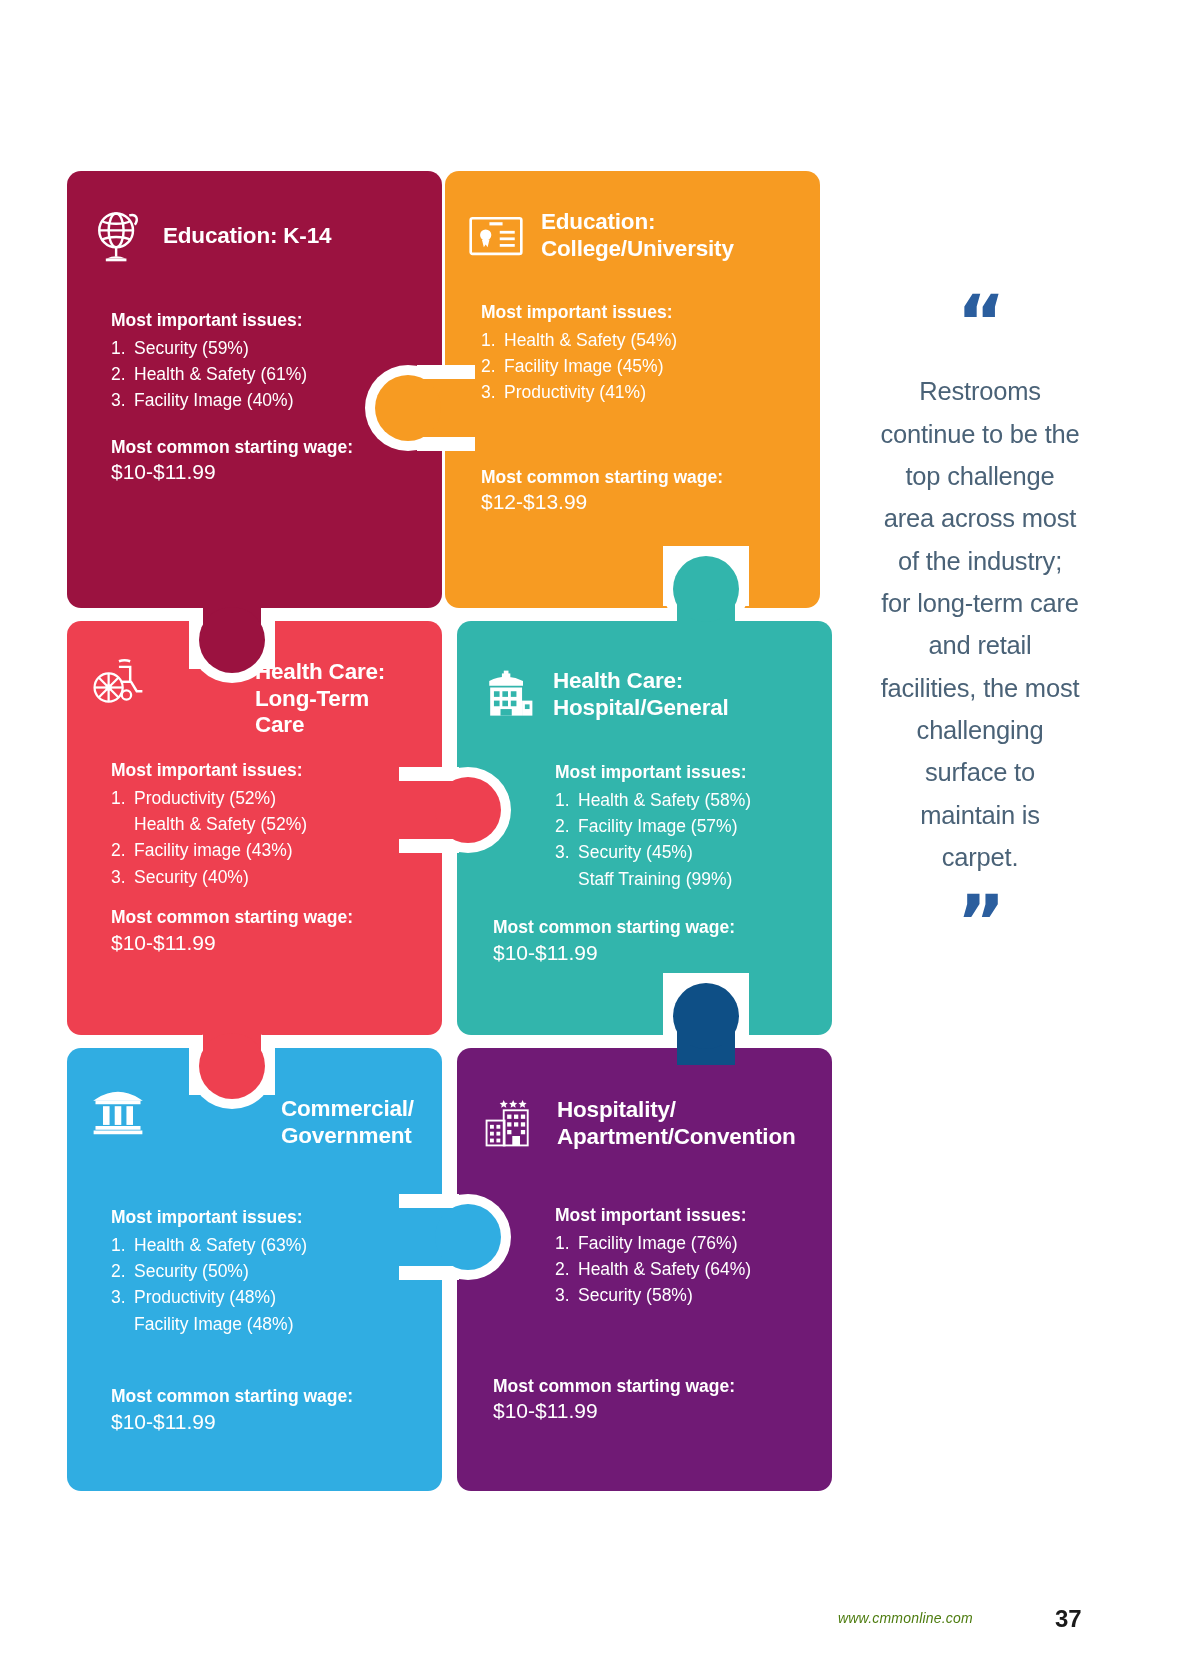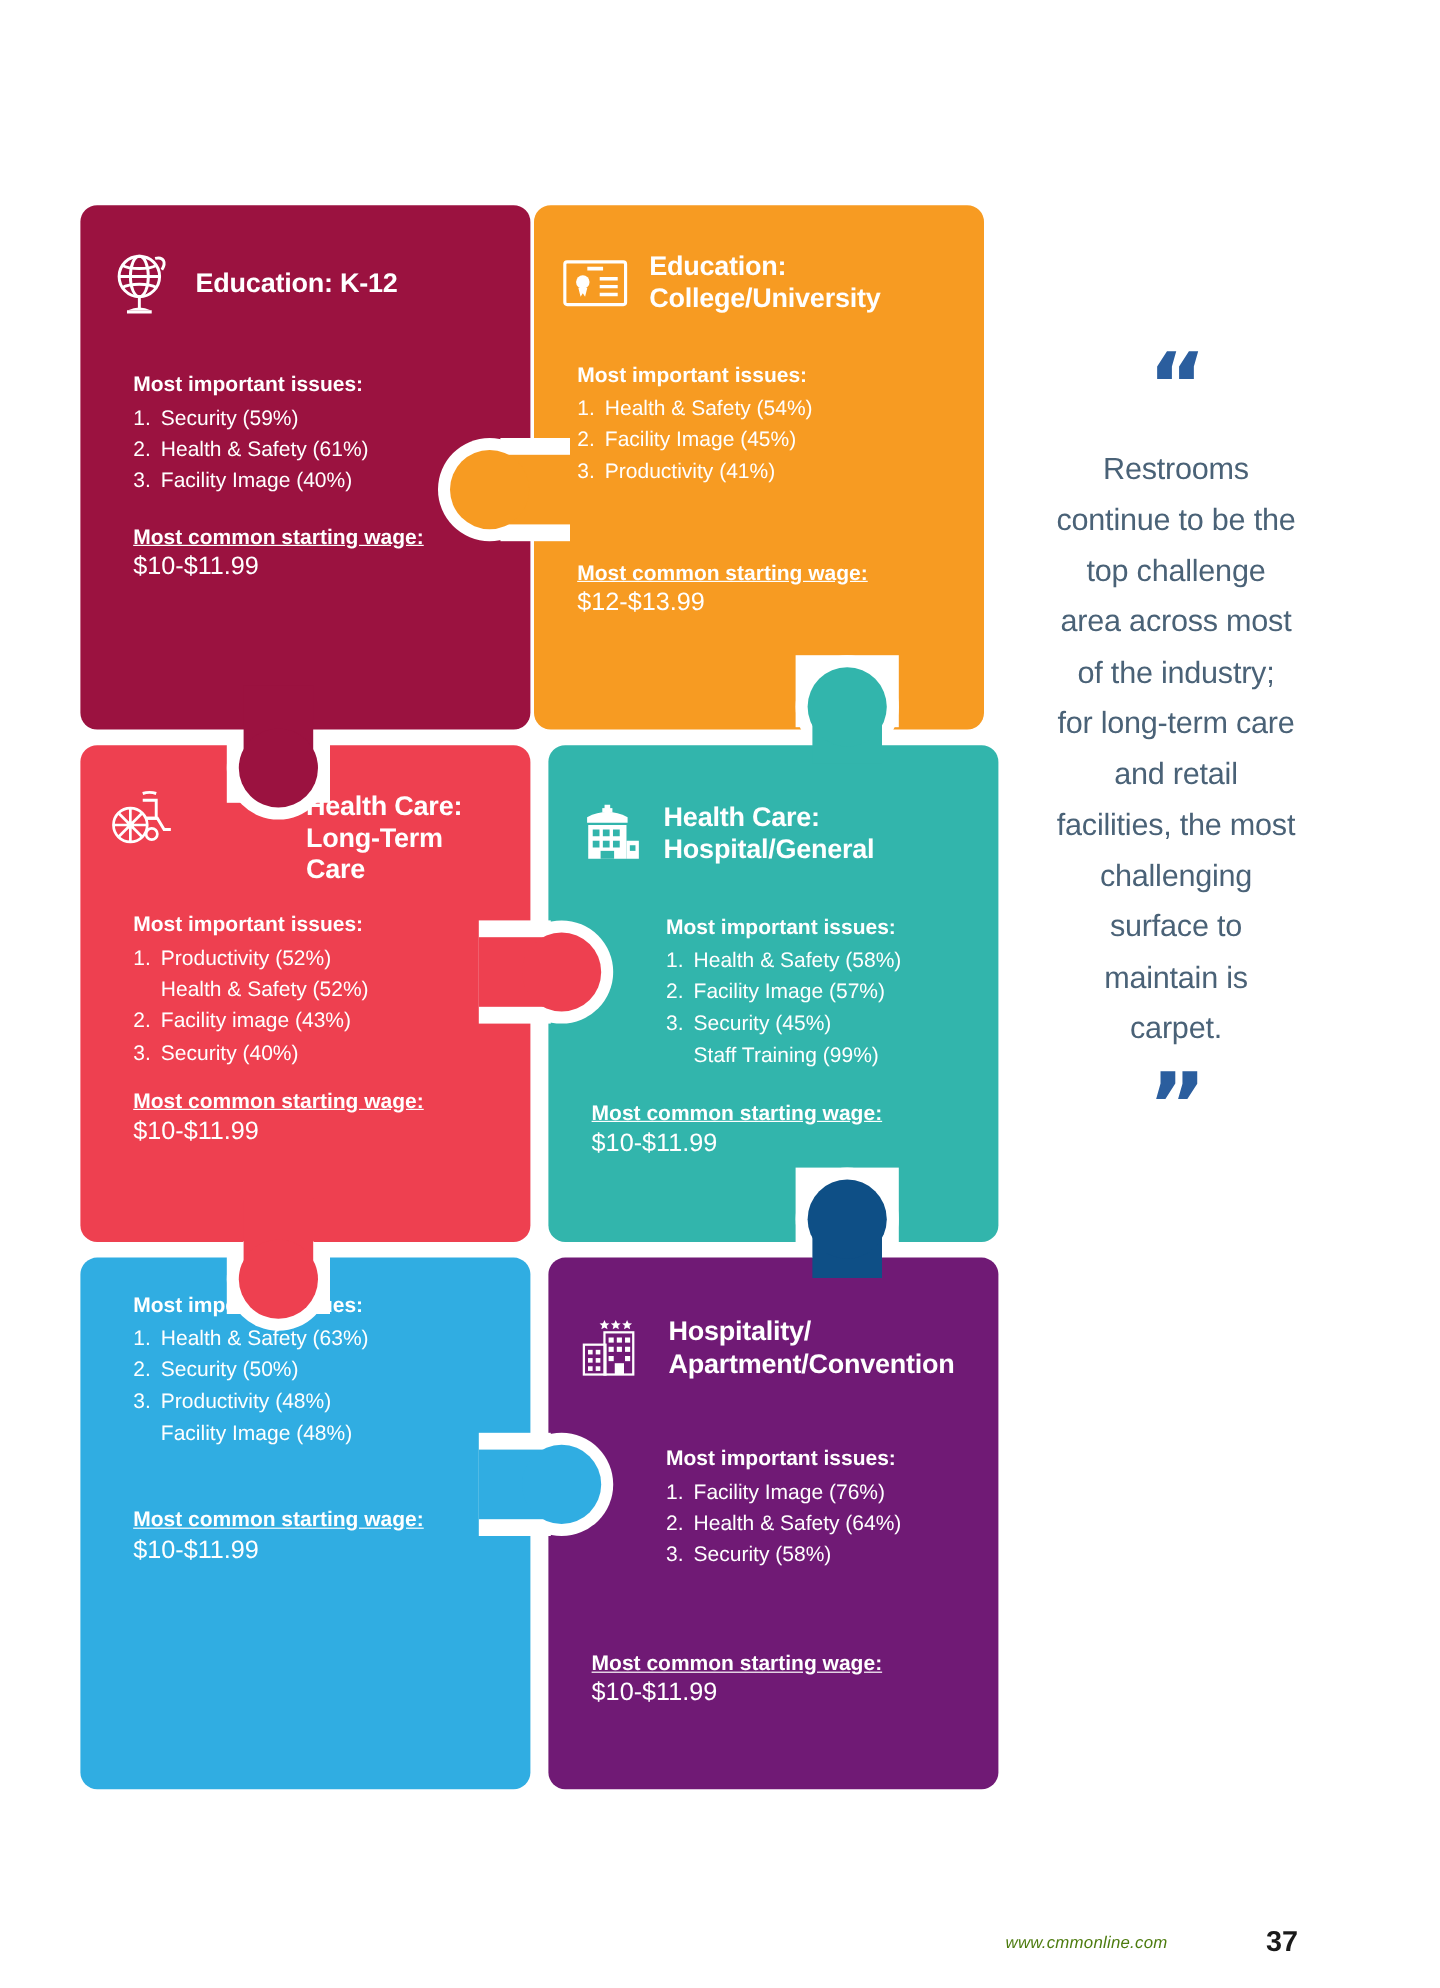--- a/index.html
+++ b/index.html
@@ -50,21 +50,21 @@
 
   
   .pbody{padding:0 18px 0 44px;}
   .pbody.indent-lg{padding-left:88px;}
   .sect-label{font-size:17.5px;font-weight:bold;margin:0 0 3px 0;line-height:1.3;}
   ol.issues{list-style:none;margin:0;padding:0;font-size:17.5px;line-height:1.5;}
   ol.issues li{display:flex;}
   ol.issues li .num{width:23px;flex:0 0 23px;}
   ol.issues li.sub .num{visibility:hidden;}
   .wage{margin-top:22px;}
-  .wage .wlabel{font-size:17.5px;font-weight:bold;line-height:1.3;text-decoration:underline;}
+  .wage .wlabel{font-size:17.5px;font-weight:bold;line-height:1.3;}
   .wage .wval{font-size:21px;line-height:1.35;}
 
   
   .conn{position:absolute;}
   .conn .ring{
     position:absolute;border-radius:50%;
     background:#ffffff;
   }
   .conn .knob{position:absolute;border-radius:50%;}
   .conn .neck{position:absolute;}
@@ -111,21 +111,21 @@
           <ellipse cx="30" cy="26" rx="8" ry="18"></ellipse>
           <line x1="12" y1="26" x2="48" y2="26"></line>
           <path d="M14.5 16 C22 20 38 20 45.5 16"></path>
           <path d="M14.5 36 C22 32 38 32 45.5 36"></path>
           <path d="M44 10 C52 8 54 14 50 20" stroke-width="2.6"></path>
           <line x1="30" y1="44" x2="30" y2="54"></line>
           <path d="M20 56 q10 -5 20 0 z" fill="#fff" stroke="none"></path>
           <line x1="19" y1="57.5" x2="41" y2="57.5" stroke-width="3"></line>
         </svg>
       </span>
-      <div class="ptitle">Education: K-12</div>
+      <div class="ptitle">Education: K-14</div>
     </div>
     <div class="pbody" style="margin-top:30px;">
       <div class="sect-label">Most important issues:</div>
       <ol class="issues">
           <li>
             <span class="num">1.</span>
             <span>Security (59%)</span>
           </li>
           <li>
             <span class="num">2.</span>
@@ -279,20 +279,37 @@
           </li>
         </ol>
       <div class="wage" style="margin-top:24px;margin-left:-62px;">
         <div class="wlabel">Most common starting wage:</div>
         <div class="wval">$10-$11.99</div>
       </div>
     </div>
   </div>
 
   <div class="panel p-commgov">
+    <div class="phead" style="min-height:100px;padding-top:30px;align-items:flex-start;">
+      <span class="picon">
+        <svg viewBox="0 0 64 64" fill="none" stroke="#fff" stroke-width="2.6">
+          <path d="M10 22 q22 -14 44 0 z" fill="#fff" stroke="#fff"></path>
+          <line x1="8" y1="25" x2="56" y2="25" stroke-width="4"></line>
+          <rect x="16" y="29" width="7" height="20" fill="#fff" stroke="none"></rect>
+          <rect x="28.5" y="29" width="7" height="20" fill="#fff" stroke="none"></rect>
+          <rect x="41" y="29" width="7" height="20" fill="#fff" stroke="none"></rect>
+          <line x1="8" y1="52" x2="56" y2="52" stroke-width="4"></line>
+          <line x1="6" y1="57" x2="58" y2="57" stroke-width="4"></line>
+        </svg>
+      </span>
+      <div class="ptitle" style="margin-left:118px;margin-top:18px;">
+        <span>Commercial/</span><br>
+        <span>Government</span>
+      </div>
+    </div>
     <div class="pbody" style="margin-top:28px;">
       <div class="sect-label">Most important issues:</div>
       <ol class="issues">
           <li>
             <span class="num">1.</span>
             <span>Health &amp; Safety (63%)</span>
           </li>
           <li>
             <span class="num">2.</span>
             <span>Security (50%)</span>

